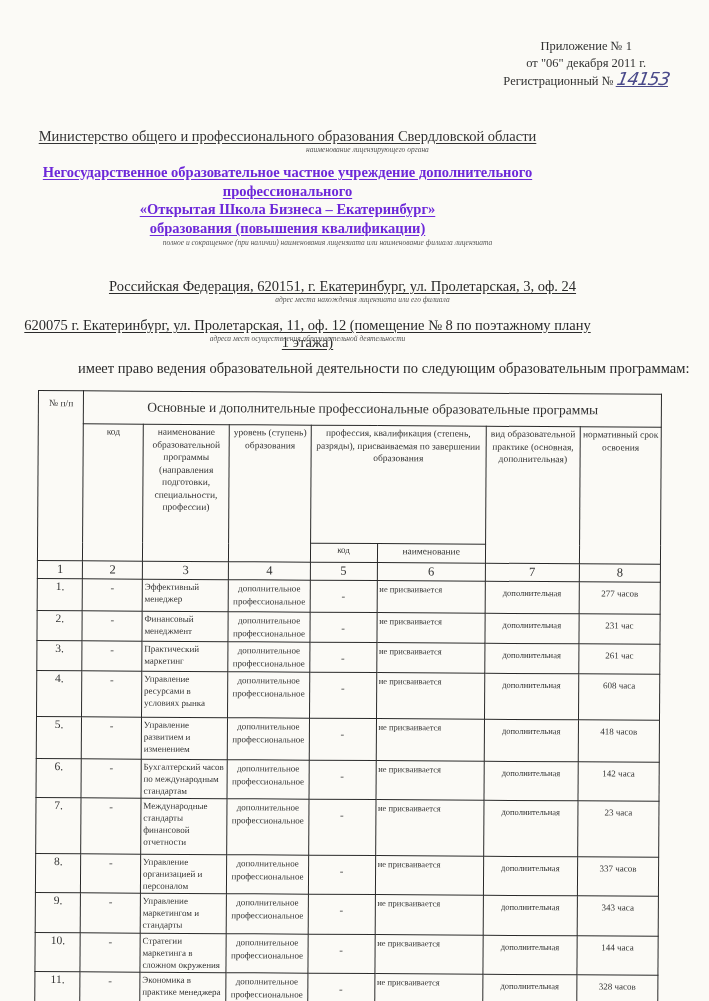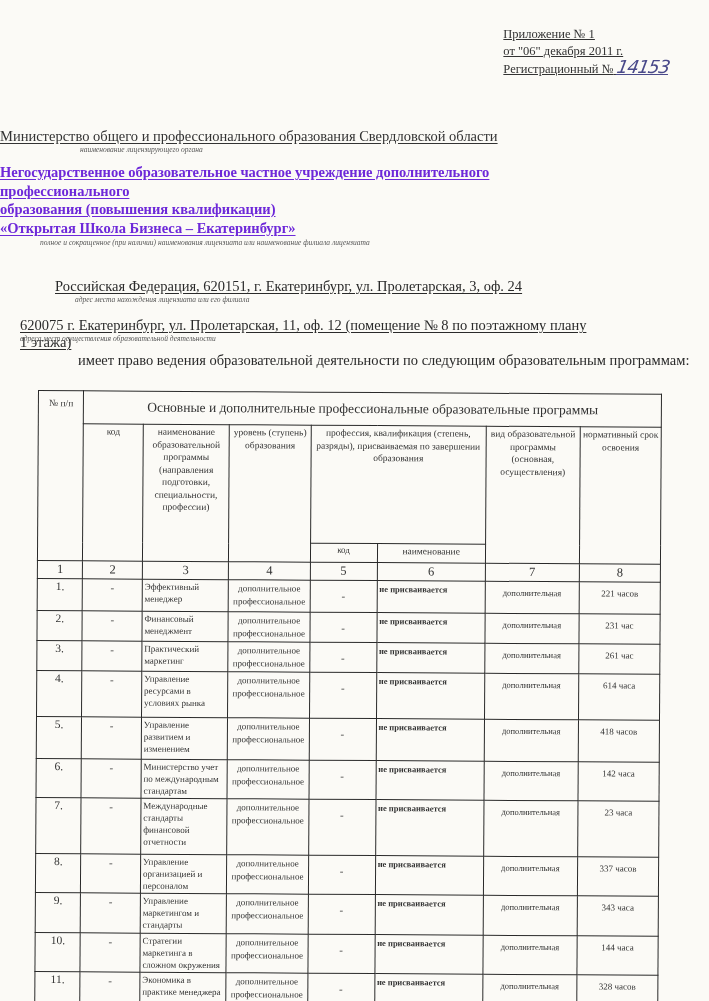--- a/index.html
+++ b/index.html
@@ -6,42 +6,42 @@
   body {
     width: 709px; height: 1001px; overflow: hidden;
     background: #fbfaf6;
     font-family: "Liberation Serif", "DejaVu Serif", serif;
     color: #2a2a2a;
     position: relative;
   }
   .page { position: absolute; left: 0; top: 0; width: 709px; height: 1001px; }
 
   .appendix {
-    position: absolute; right: 40px; top: 26px;
-    text-align: left; font-size: 12.5px; line-height: 16.5px; color: #333; text-decoration: underline;
+    position: absolute; right: 40px; top: 38px;
+    text-align: center; font-size: 12.5px; line-height: 16.5px; color: #333;
   }
   .appendix .regnum {
     font-family: "DejaVu Sans", sans-serif; font-style: italic;
     font-size: 18px; color: #4a4a8a; letter-spacing: -1px;
     text-decoration: underline; text-decoration-thickness: 1px;
     display: inline-block; transform: skewX(-10deg);
   }
 
-  .center-block { position: absolute; left: 0; width: 575px; }
+  .center-block { position: absolute; left: 0; width: 575px; text-align: center; }
   .u { text-decoration: underline; text-underline-offset: 2px; }
   .ministry { top: 128px; font-size: 14.5px; color: #333; }
   .caption { font-style: italic; font-size: 7.5px; color: #555; }
   .cap1 { top: 145px; left: 80px; }
   .orgname { top: 163px; font-weight: bold; font-size: 14.5px; line-height: 18.5px; color: #6d28d9; }
   .cap2 { top: 238px; left: 40px; }
   .addr1 { top: 278px; font-size: 14.5px; left: 55px; }
   .cap3 { top: 295px; left: 75px; }
   .addr2 { top: 317px; font-size: 14.5px; left: 20px; }
   .cap4 { top: 334px; left: 20px; }
-  .intro { top: 352px; left: 78px; text-align: left; width: auto; font-size: 14.5px; }
+  .intro { top: 360px; left: 78px; text-align: left; width: auto; font-size: 14.5px; }
 
   table.grid {
     position: absolute; left: 38px; top: 390px; width: 624px;
     border-collapse: collapse; table-layout: fixed;
     font-size: 8.5px; color: #333;
     transform: rotate(0.35deg); transform-origin: left top;
   }
   table.grid td {
     border: 1.2px solid #2a2a2a; padding: 1px 2px; vertical-align: top;
   }
@@ -49,21 +49,21 @@
   .hdr .main-title { font-size: 13.5px; padding: 8px 0; }
   .hdr .nopp { font-size: 9.5px; vertical-align: top; padding-top: 7px; }
   .hdr .col { font-size: 9.5px; line-height: 12.5px; }
   .hdr .small { font-size: 9px; }
   .nums td { text-align: center; font-size: 12.5px; padding: 0; vertical-align: middle; }
   .row td.c-num { text-align: center; font-size: 11.5px; }
   .row td.c-code, .row td.c-code5 { text-align: center; font-size: 11px; padding-top: 2px; }
   .row td.c-code5 { padding-top: 9px; }
   .row td.c-name { font-size: 9px; line-height: 12px; }
   .row td.c-level { text-align: center; font-size: 9px; line-height: 13px; padding-top: 2px; }
-  .row td.c-qual { font-size: 8.5px; padding-top: 3px; font-weight: bold; }
+  .row td.c-qual { font-size: 8.5px; padding-top: 3px; }
   .row td.c-kind { text-align: center; font-size: 8.5px; padding-top: 6px; }
   .row td.c-term { text-align: center; font-size: 9px; padding-top: 6px; }
 </style>
 </head>
 <body>
 
 <div class="page">
 
   <div class="appendix">
     <div>Приложение № 1</div>
@@ -74,22 +74,22 @@
     </div>
   </div>
 
   <div class="center-block ministry">
     <span class="u">Министерство общего и профессионального образования Свердловской области</span>
   </div>
   <div class="center-block caption cap1">наименование лицензирующего органа</div>
 
   <div class="center-block orgname">
     <div><span class="u">Негосударственное образовательное частное учреждение дополнительного профессионального</span></div>
+    <div><span class="u">«Открытая Школа Бизнеса – Екатеринбург»</span></div>
     <div><span class="u">образования (повышения квалификации)</span></div>
-    <div><span class="u">«Открытая Школа Бизнеса – Екатеринбург»</span></div>
   </div>
   <div class="center-block caption cap2">полное и сокращенное (при наличии) наименования лицензиата или наименование филиала лицензиата</div>
 
   <div class="center-block addr1">
     <span class="u">Российская Федерация, 620151, г. Екатеринбург, ул. Пролетарская, 3, оф. 24</span>
   </div>
   <div class="center-block caption cap3">адрес места нахождения лицензиата или его филиала</div>
 
   <div class="center-block addr2">
     <span class="u">620075 г. Екатеринбург, ул. Пролетарская, 11, оф. 12 (помещение № 8 по поэтажному плану 1 этажа)</span>
@@ -112,21 +112,21 @@
     <tbody>
       <tr class="hdr">
         <td rowspan="3" class="nopp">№ п/п</td>
         <td colspan="7" class="main-title">Основные и дополнительные профессиональные образовательные программы</td>
       </tr>
       <tr class="hdr" style="height:118px">
         <td rowspan="2" class="col">код</td>
         <td rowspan="2" class="col">наименование образовательной программы (направления подготовки, специальности, профессии)</td>
         <td rowspan="2" class="col">уровень (ступень) образования</td>
         <td colspan="2" class="col">профессия, квалификация (степень, разряды), присваиваемая по завершении образования</td>
-        <td rowspan="2" class="col">вид образовательной программы (основная, осуществления)</td>
+        <td rowspan="2" class="col">вид образовательной практике (основная, дополнительная)</td>
         <td rowspan="2" class="col">нормативный срок освоения</td>
       </tr>
       <tr class="hdr" style="height:19px">
         <td class="small">код</td>
         <td class="col">наименование</td>
       </tr>
       <tr class="nums" style="height:16px">
         <td>1</td>
         <td>2</td>
         <td>3</td>
@@ -139,21 +139,21 @@
     </tbody>
     <tbody id="rows">
         <tr class="row" style="height: 32px;">
           <td class="c-num">1.</td>
           <td class="c-code">-</td>
           <td class="c-name">Эффективный менеджер</td>
           <td class="c-level">дополнительное профессиональное</td>
           <td class="c-code5">-</td>
           <td class="c-qual">не присваивается</td>
           <td class="c-kind">дополнительная</td>
-          <td class="c-term">221 часов</td>
+          <td class="c-term">277 часов</td>
         </tr>
         <tr class="row" style="height: 26px;">
           <td class="c-num">2.</td>
           <td class="c-code">-</td>
           <td class="c-name">Финансовый менеджмент</td>
           <td class="c-level">дополнительное профессиональное</td>
           <td class="c-code5">-</td>
           <td class="c-qual">не присваивается</td>
           <td class="c-kind">дополнительная</td>
           <td class="c-term">231 час</td>
@@ -169,36 +169,36 @@
           <td class="c-term">261 час</td>
         </tr>
         <tr class="row" style="height: 46px;">
           <td class="c-num">4.</td>
           <td class="c-code">-</td>
           <td class="c-name">Управление ресурсами в условиях рынка</td>
           <td class="c-level">дополнительное профессиональное</td>
           <td class="c-code5">-</td>
           <td class="c-qual">не присваивается</td>
           <td class="c-kind">дополнительная</td>
-          <td class="c-term">614 часа</td>
+          <td class="c-term">608 часа</td>
         </tr>
         <tr class="row" style="height: 42px;">
           <td class="c-num">5.</td>
           <td class="c-code">-</td>
           <td class="c-name">Управление развитием и изменением</td>
           <td class="c-level">дополнительное профессиональное</td>
           <td class="c-code5">-</td>
           <td class="c-qual">не присваивается</td>
           <td class="c-kind">дополнительная</td>
           <td class="c-term">418 часов</td>
         </tr>
         <tr class="row" style="height: 38px;">
           <td class="c-num">6.</td>
           <td class="c-code">-</td>
-          <td class="c-name">Министерство учет по международным стандартам</td>
+          <td class="c-name">Бухгалтерский часов по международным стандартам</td>
           <td class="c-level">дополнительное профессиональное</td>
           <td class="c-code5">-</td>
           <td class="c-qual">не присваивается</td>
           <td class="c-kind">дополнительная</td>
           <td class="c-term">142 часа</td>
         </tr>
         <tr class="row" style="height: 56px;">
           <td class="c-num">7.</td>
           <td class="c-code">-</td>
           <td class="c-name">Международные стандарты финансовой отчетности</td>

